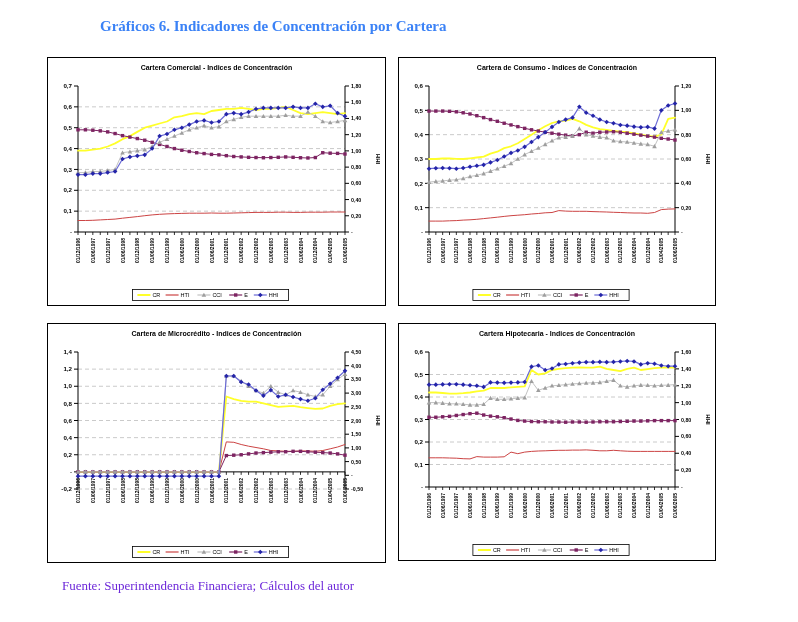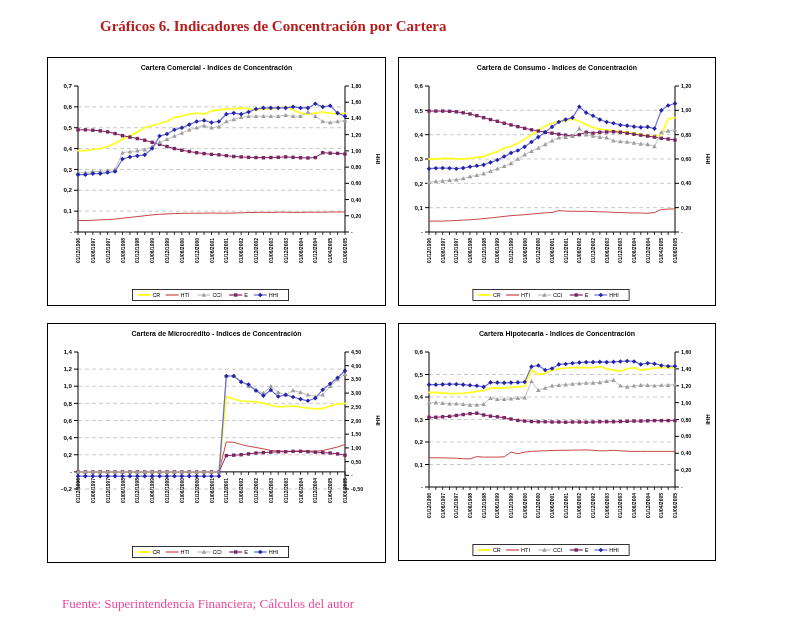--- a/index.html
+++ b/index.html
@@ -2,38 +2,38 @@
 <html><head>
 <meta charset="utf-8">
 <style>
   html,body{margin:0;padding:0;}
   body{
     width:798px;height:622px;background:#ffffff;position:relative;overflow:hidden;
     font-family:"Liberation Sans",sans-serif;
   }
   .page-title{
     position:absolute;left:100px;top:18px;width:560px;
-    font-family:"Liberation Serif",serif;font-weight:bold;font-size:15px;color:#b91c1c;
+    font-family:"Liberation Serif",serif;font-weight:bold;font-size:15px;color:#3b82f6;
   }
   .chart{
     position:absolute;border:1px solid #000;background:#fff;
   }
   .chart-title{
     position:absolute;left:0;top:6px;width:100%;text-align:center;
     font-size:7px;font-weight:bold;color:#000;z-index:2;pointer-events:none;
   }
   .chart svg{position:absolute;left:0;top:0;}
   svg text{font-family:"Liberation Sans",sans-serif;}
   #chart-comercial   {left:47px; top:57px;  width:337px;height:247px;}
   #chart-consumo     {left:398px;top:57px;  width:316px;height:247px;}
   #chart-microcredito{left:47px; top:323px; width:337px;height:238px;}
   #chart-hipotecaria {left:398px;top:323px; width:316px;height:236px;}
   .source-note{
-    position:absolute;left:62px;top:596px;
-    font-family:"Liberation Serif",serif;font-size:13px;color:#ec4899;
+    position:absolute;left:62px;top:578px;
+    font-family:"Liberation Serif",serif;font-size:13px;color:#6d28d9;
   }
 </style>
 </head>
 <body>
 
 <div class="page-title">Gráficos 6. Indicadores de Concentración por Cartera</div>
 
 <div class="chart" id="chart-comercial">
   <div class="chart-title">Cartera Comercial - Indices de Concentración</div>
 <svg width="337" height="247">

